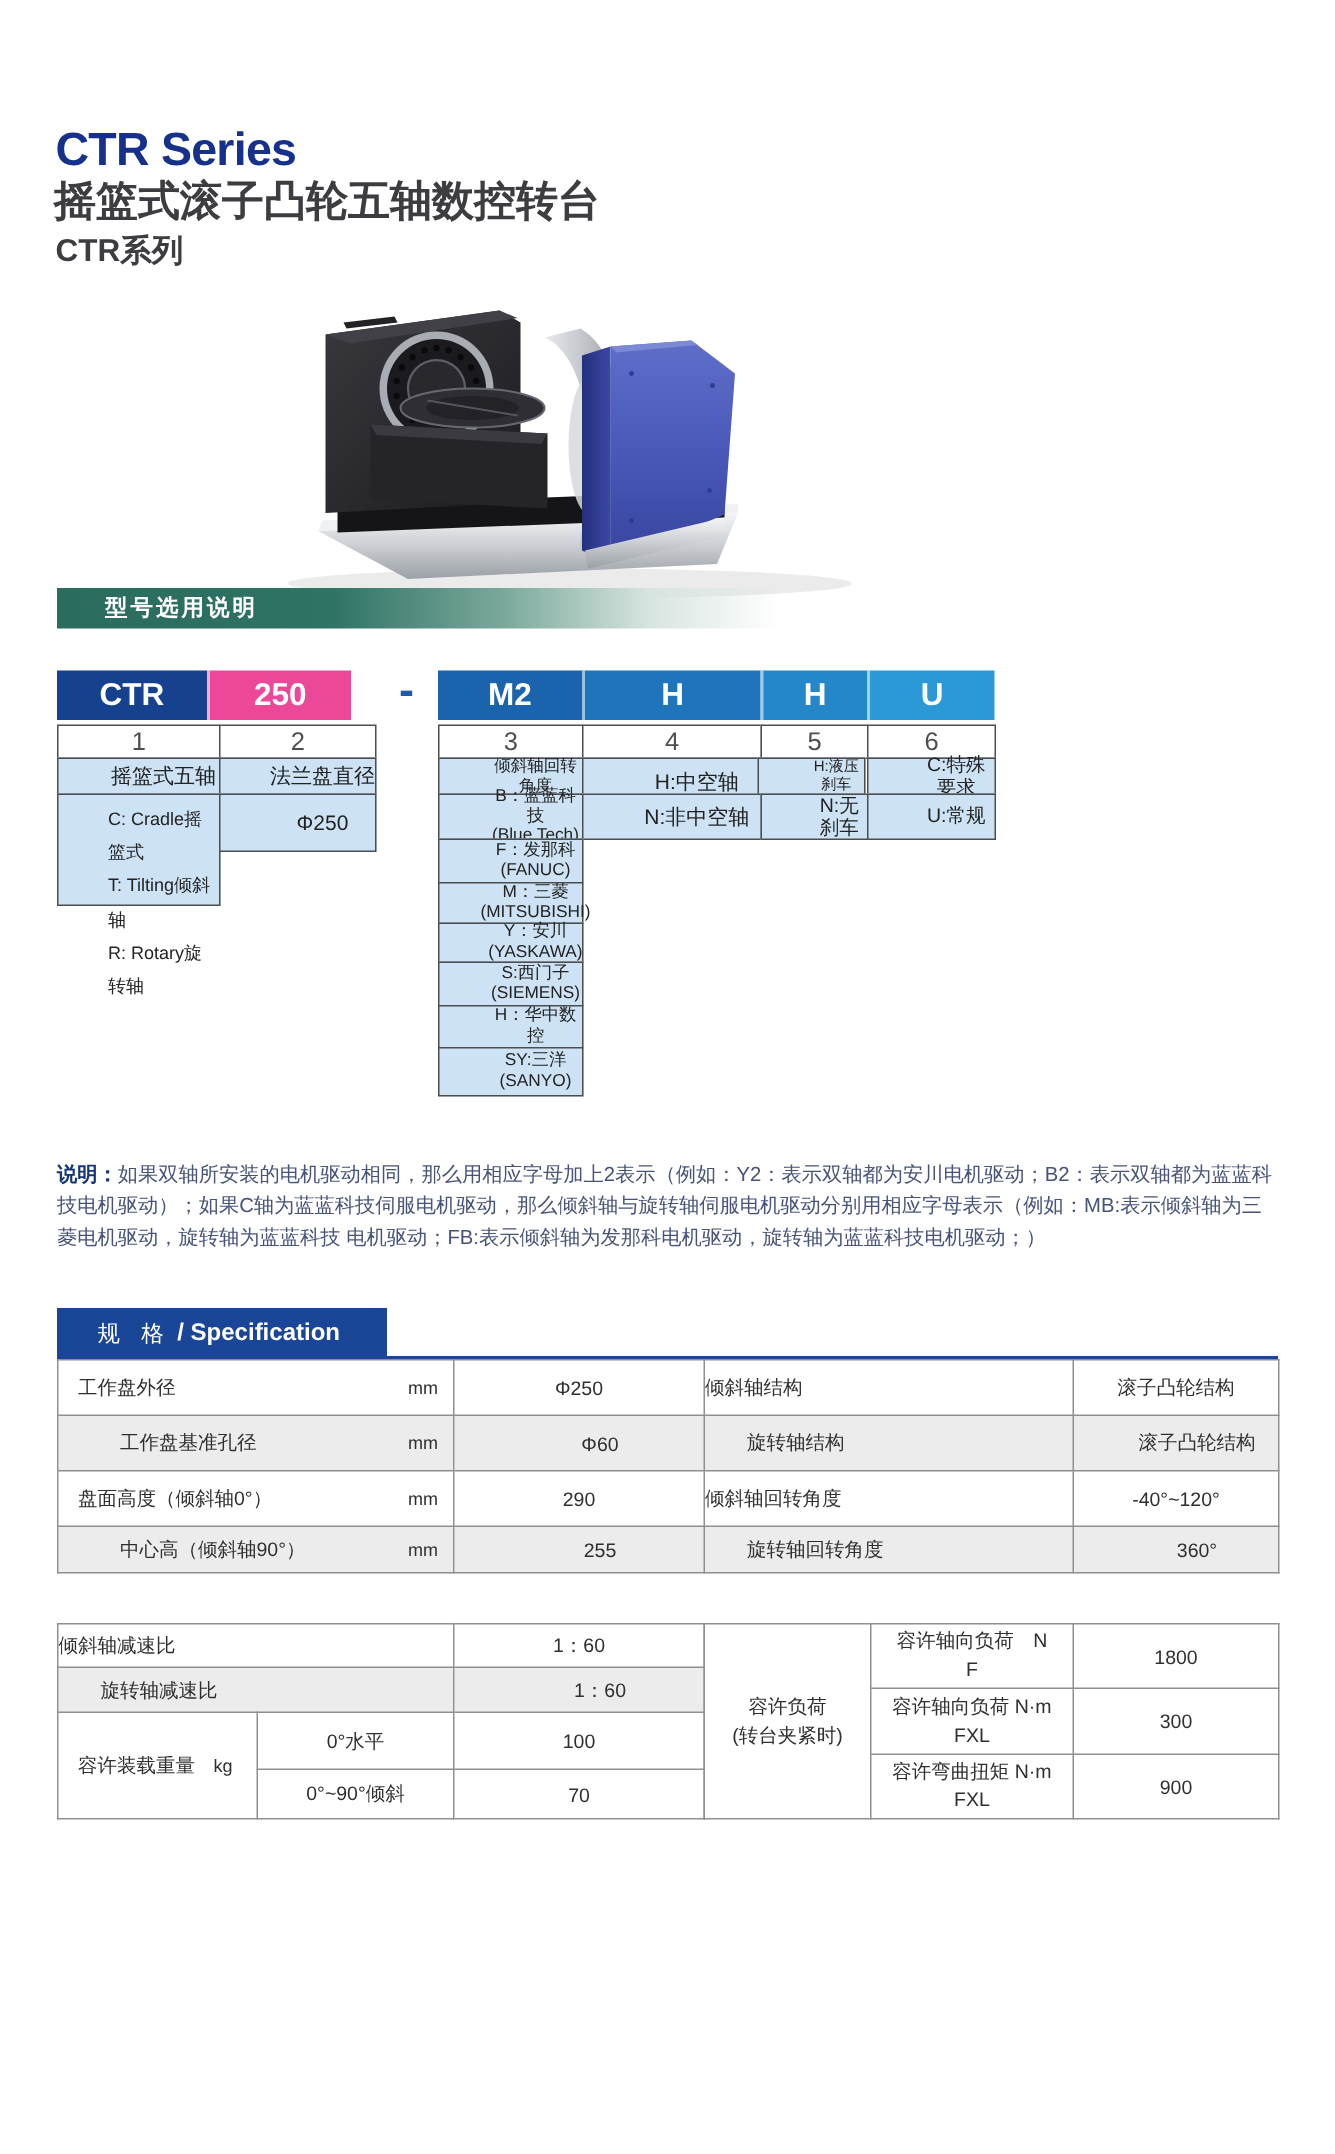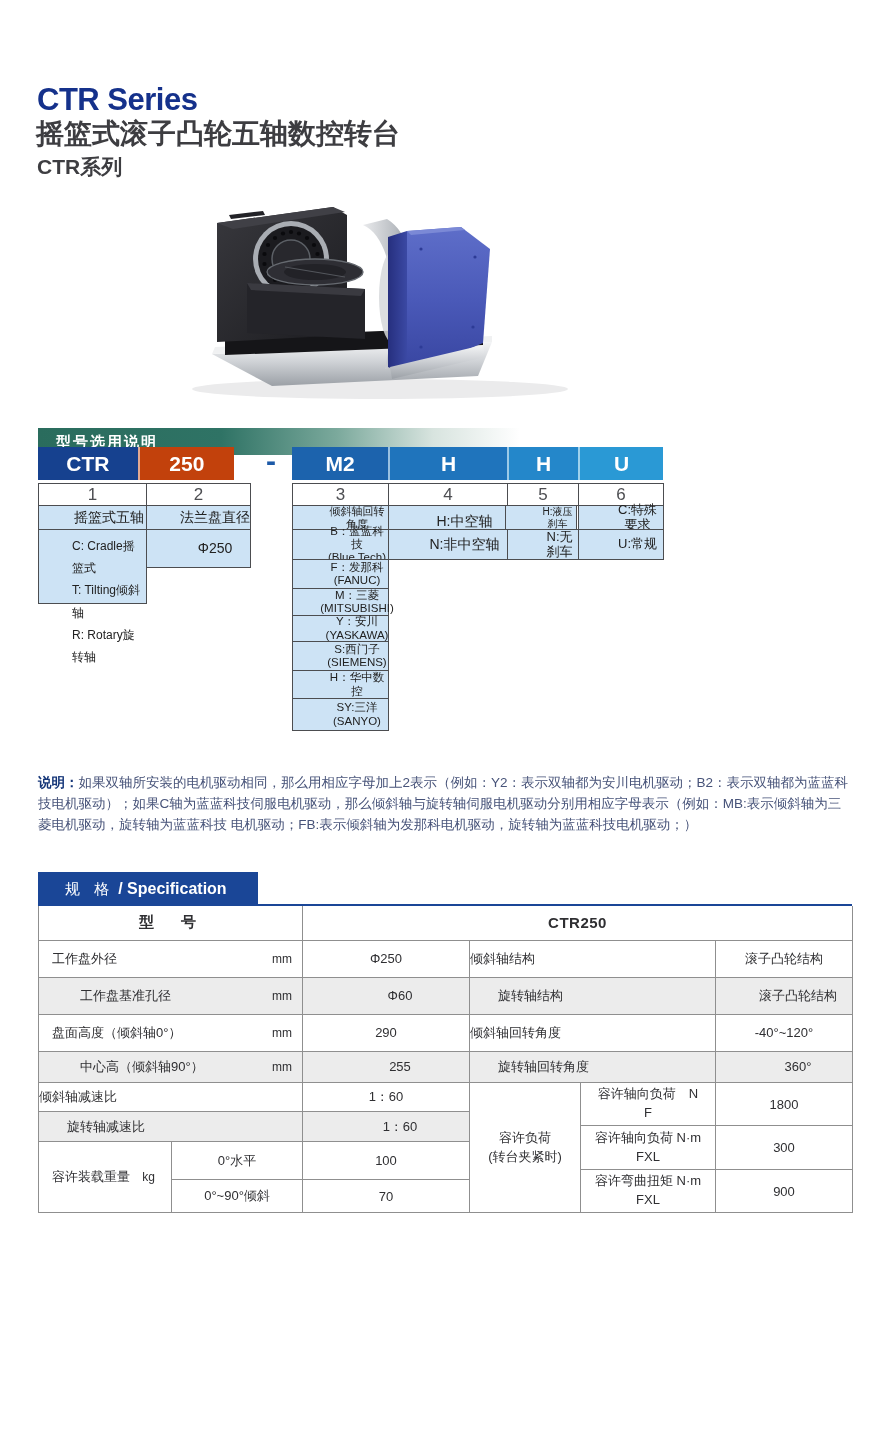--- a/index.html
+++ b/index.html
@@ -10,23 +10,23 @@
   }
   .abs{position:absolute;box-sizing:border-box;}
 
   
   .series-en{left:37px;top:82px;font-size:31px;font-weight:bold;color:#15318b;letter-spacing:-.5px;}
   .title-cn{left:36px;top:115px;font-size:28px;font-weight:bold;color:#3d3d41;}
   .series-cn{left:37px;top:153px;font-size:21px;font-weight:bold;color:#3d3d41;}
 
   
   .badge{
-    left:38px;top:428px;width:482px;height:27px;line-height:27px;
+    left:38px;top:392px;width:482px;height:27px;line-height:27px;
     background:linear-gradient(90deg,#2a6c5d 0%,#2f7365 38%,#7ba99c 62%,#d8e4df 82%,rgba(255,255,255,0) 100%);
-    color:#ffffff;font-size:15px;font-weight:bold;letter-spacing:2px;padding-left:18px;
+    color:#ffffff;font-size:15px;font-weight:bold;letter-spacing:2px;padding-left:32px;
   }
 
   
   .bar{top:447px;height:33px;display:flex;}
   .bar .bcell{
     display:flex;align-items:center;justify-content:center;
     color:#fff;font-size:21px;font-weight:bold;box-sizing:border-box;
   }
   .bar .bcell + .bcell{border-left:2px solid rgba(255,255,255,.55);}
   .dash{left:250px;top:444px;width:42px;height:33px;display:flex;align-items:center;justify-content:center;
@@ -162,21 +162,21 @@
       <circle cx="288" cy="130" r="1.6"></circle>
   </g>
 
   <polygon points="205,170 298,148 300,160 207,182" fill="url(#chromeG)"></polygon>
 </svg>
 
 <div class="abs badge">型号选用说明</div>
 
 <div class="abs bar" style="left:38px;width:196px;">
   <div class="bcell" style="width:108px;background:#16418f;">CTR</div>
-  <div class="bcell" style="width:104px;background:#c2410c;">250</div>
+  <div class="bcell" style="width:104px;background:#ec4899;">250</div>
 </div>
 <div class="abs dash">-</div>
 <div class="abs bar" style="left:292px;width:371px;">
   <div class="bcell" style="width:96px;background:#1c63ad;">M2</div>
   <div class="bcell" style="width:119px;background:#1f74bc;">H</div>
   <div class="bcell" style="width:71px;background:#2487ca;">H</div>
   <div class="bcell" style="width:85px;background:#2a99d5;">U</div>
 </div>
 
 <div class="mcell num" style="left:38px;top:483px;width:109px;height:23px;">1</div>
@@ -226,24 +226,20 @@
 
 <table class="spec abs" style="left:38px;top:906px;width:814px;">
   <colgroup>
       <col style="width:133px">
       <col style="width:131px">
       <col style="width:167px">
       <col style="width:246px">
       <col style="width:137px">
     </colgroup>
   <tbody>
-      <tr style="height:34px;">
-    <th colspan="2" class="th-model">型　号</th>
-    <th colspan="3" class="th-ctr">CTR250</th>
-  </tr>
   <tr style="height:37px;">
     <td colspan="2">
           <div class="lr">
             <span>工作盘外径</span>
             <span class="u">mm</span>
           </div>
         </td>
     <td class="val">Φ250</td>
     <td class="lbl2">倾斜轴结构</td>
     <td class="val">滚子凸轮结构</td>

